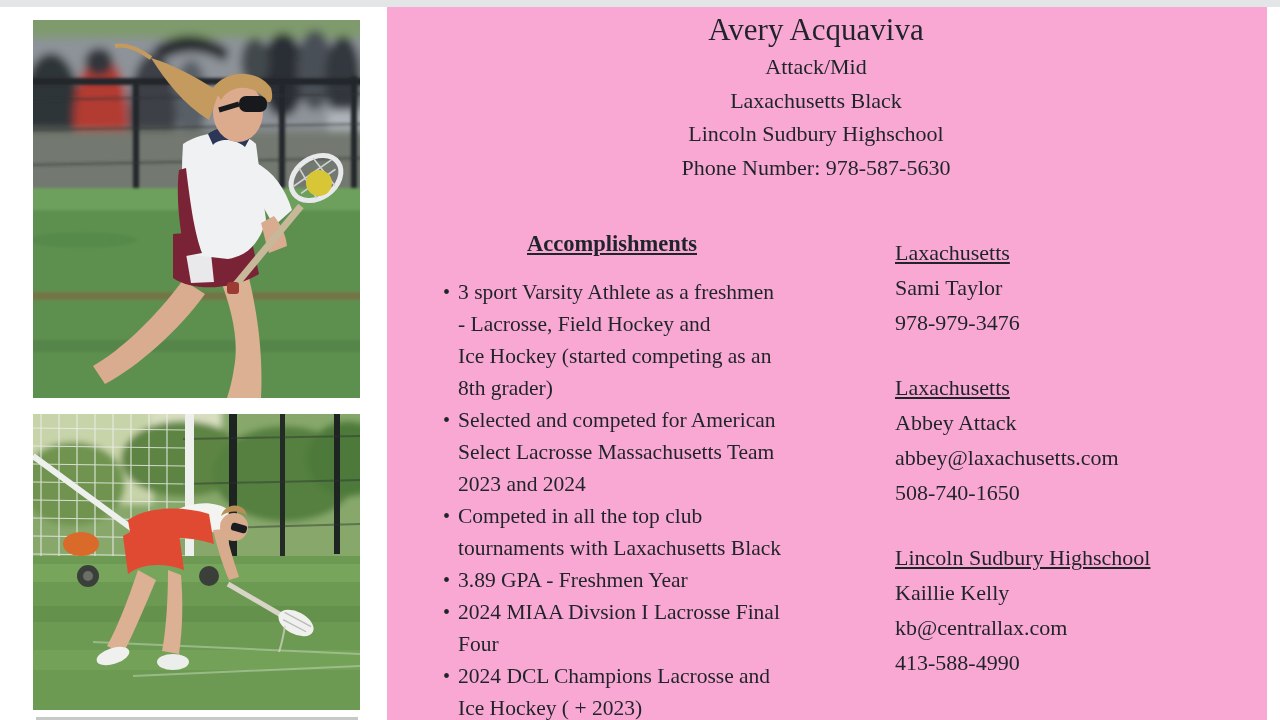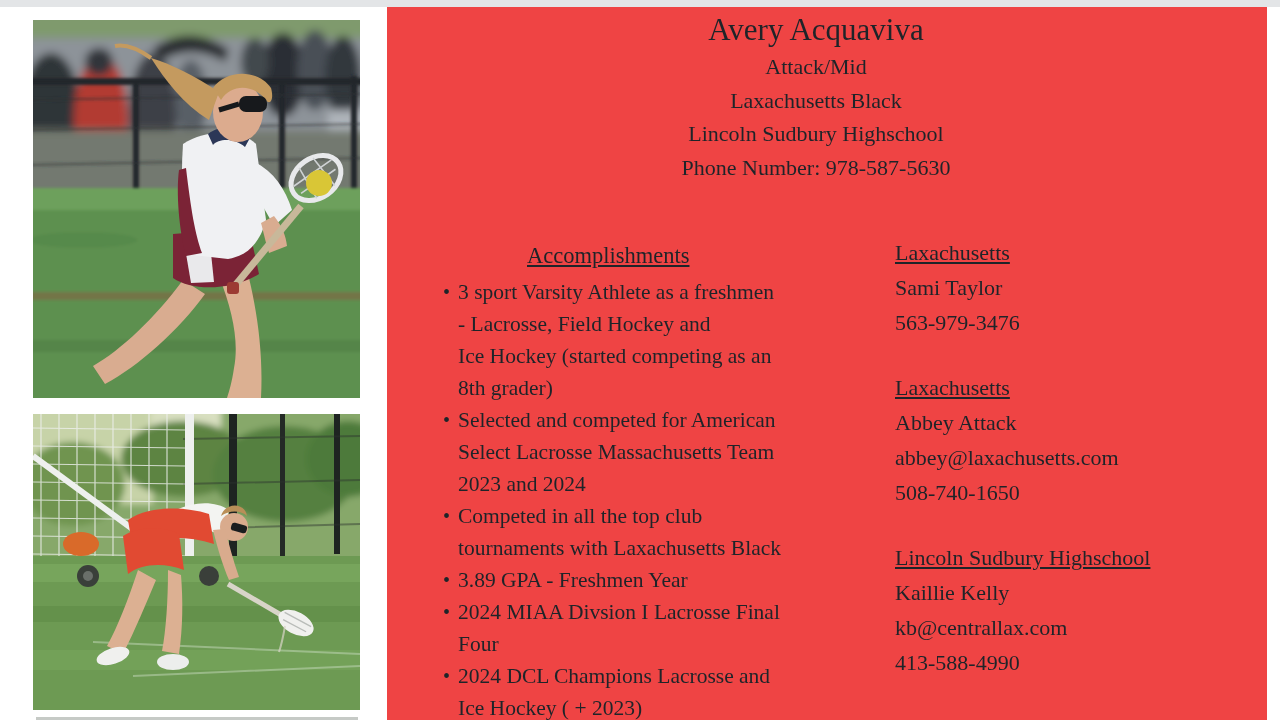--- a/index.html
+++ b/index.html
@@ -24,36 +24,37 @@
   .photo-frame svg { display: block; width: 100%; height: 100%; }
   .photo-1 { left: 33px; top: 20px; width: 327px; height: 378px; }
   .photo-2 { left: 33px; top: 414px; width: 327px; height: 296px; }
   .photo-hint-line {
     position: absolute; left: 36px; top: 717px;
     width: 322px; height: 3px; background: #c6cac6;
   }
   .blue-panel {
     position: absolute; left: 387px; top: 7px;
     width: 880px; height: 713px;
-    background: #ef4444;
+    background: #f9a8d4;
   }
   .panel-header {
     position: absolute; left: 0; top: 0;
     width: 858px; text-align: center;
   }
   .profile-title {
     font-size: 31px; line-height: 40px;
     margin-top: 3px; font-weight: normal;
   }
   .profile-lines { }
   .profile-line { font-size: 22px; line-height: 33.5px; }
   .acc-heading {
-    position: absolute; left: 140px; top: 233px;
+    position: absolute; left: 140px; top: 221px;
     font-size: 22.5px; line-height: 32px;
     text-decoration: underline;
+    font-weight: bold;
   }
   .acc-list {
     position: absolute; left: 56px; top: 269px;
     width: 450px; font-size: 21.5px; line-height: 32px;
     list-style: none; margin: 0; padding: 0;
   }
   .acc-list li {
     position: relative; padding-left: 15px;
     white-space: pre-line;
   }
@@ -239,21 +240,21 @@
     <li>2024 MIAA Divsion I Lacrosse Final
 Four</li>
     <li>2024 DCL Champions Lacrosse and
 Ice Hockey ( + 2023)</li>
   </ul>
 
   <div class="ref-column">
     <div class="ref-block">
       <div class="ref-org">Laxachusetts</div>
       <div class="ref-name">Sami Taylor</div>
-      <div class="ref-phone">563-979-3476</div>
+      <div class="ref-phone">978-979-3476</div>
     </div>
     <div class="ref-block">
       <div class="ref-org">Laxachusetts</div>
       <div class="ref-name">Abbey Attack</div>
       <div class="ref-email">abbey@laxachusetts.com</div>
       <div class="ref-phone">508-740-1650</div>
     </div>
     <div class="ref-block">
       <div class="ref-org">Lincoln Sudbury Highschool</div>
       <div class="ref-name">Kaillie Kelly</div>

